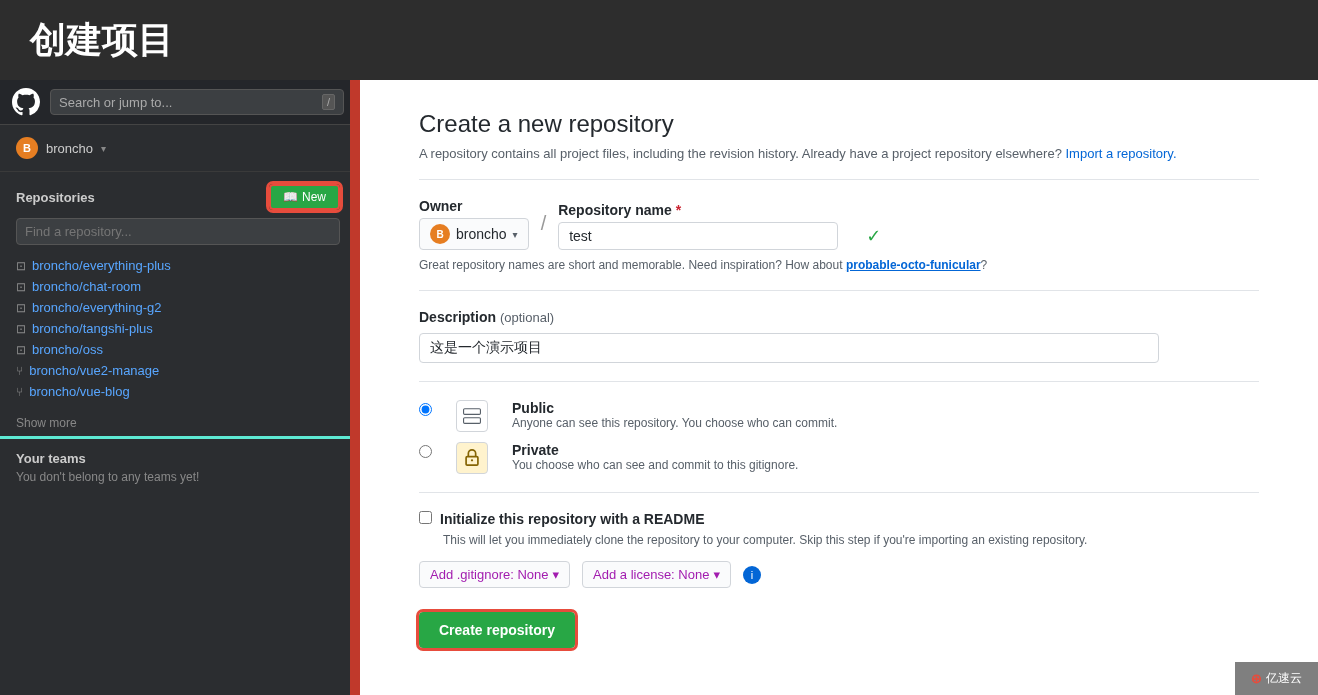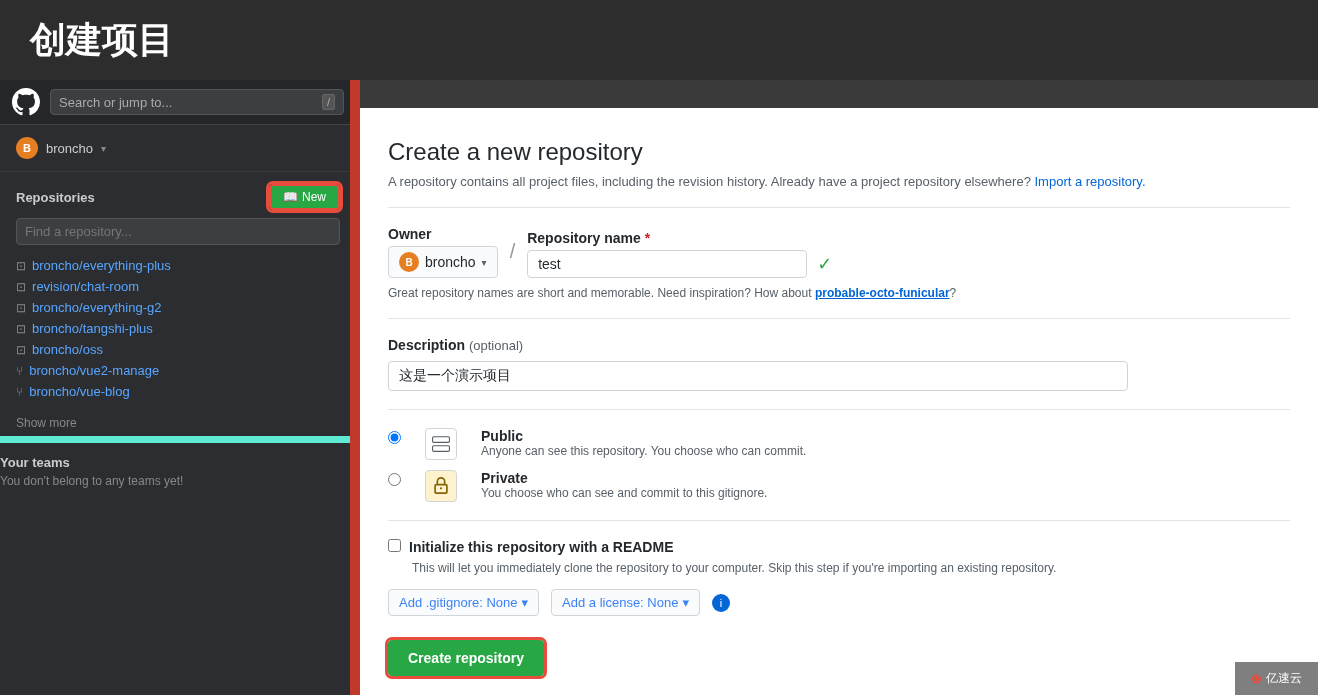--- a/index.html
+++ b/index.html
@@ -183,22 +183,22 @@
     }
 
     .show-more {
       color: #888;
       font-size: 12px;
       padding: 6px 16px;
       cursor: pointer;
     }
 
     .teams-section {
-      padding: 12px 0;
-      border-top: 7px solid #5eead4;
+      padding: 12px 16px;
+      border-top: 3px solid #5eead4;
     }
 
     .teams-label {
       color: #ccc;
       font-size: 13px;
       font-weight: bold;
       margin-bottom: 4px;
     }
 
     .teams-text {
@@ -212,23 +212,22 @@
       top: 0;
       bottom: 0;
       width: 6px;
       background: #c0392b;
     }
 
     
     .main-content {
       flex: 1;
       background: #fff;
-      padding: 30px 28px;
+      padding: 30px 59px;
       overflow-y: auto;
-      margin-top: 28px;
     }
 
     .page-title {
       font-size: 24px;
       font-weight: 300;
       color: #24292e;
       margin-bottom: 8px;
     }
 
     .page-description {
@@ -448,21 +447,21 @@
       align-items: center;
     }
 
     .dropdown-btn {
       border: 1px solid #d1d5da;
       border-radius: 4px;
       padding: 5px 10px;
       font-size: 13px;
       background: #fafbfc;
       cursor: pointer;
-      color: #3b82f6;
+      color: #a21caf;
       display: flex;
       align-items: center;
       gap: 4px;
     }
 
     .info-icon {
       width: 18px;
       height: 18px;
       border-radius: 50%;
       background: #0366d6;
@@ -545,21 +544,21 @@
       </div>
       <input class="find-repo-input" type="text" placeholder="Find a repository..." style="">
 
       <ul class="repo-list">
         <li class="repo-item">
           <span class="repo-icon">⊡</span>
           <a class="repo-link">broncho/everything-plus</a>
         </li>
         <li class="repo-item">
           <span class="repo-icon">⊡</span>
-          <a class="repo-link">revision/chat-room</a>
+          <a class="repo-link">broncho/chat-room</a>
         </li>
         <li class="repo-item">
           <span class="repo-icon">⊡</span>
           <a class="repo-link">broncho/everything-g2</a>
         </li>
         <li class="repo-item">
           <span class="repo-icon">⊡</span>
           <a class="repo-link">broncho/tangshi-plus</a>
         </li>
         <li class="repo-item">
@@ -609,21 +608,21 @@
         </div>
       </div>
 
       <span class="slash-separator">/</span>
 
       <div class="form-group">
         <label class="form-label">
           <span>Repository name</span>
           <span class="required-star">*</span>
         </label>
-        <div style="display:flex;align-items:flex-start;gap:6px;">
+        <div style="display:flex;align-items:flex-start;gap:24px;">
           <input class="repo-name-input" type="text" value="test" style="">
           <span class="check-icon">✓</span>
         </div>
       </div>
     </div>
 
     <p class="hint-text">
       <span>Great repository names are short and memorable. Need inspiration? How about </span><a class="hint-link" href="#">probable-octo-funicular</a><span>?</span>
     </p>
 

